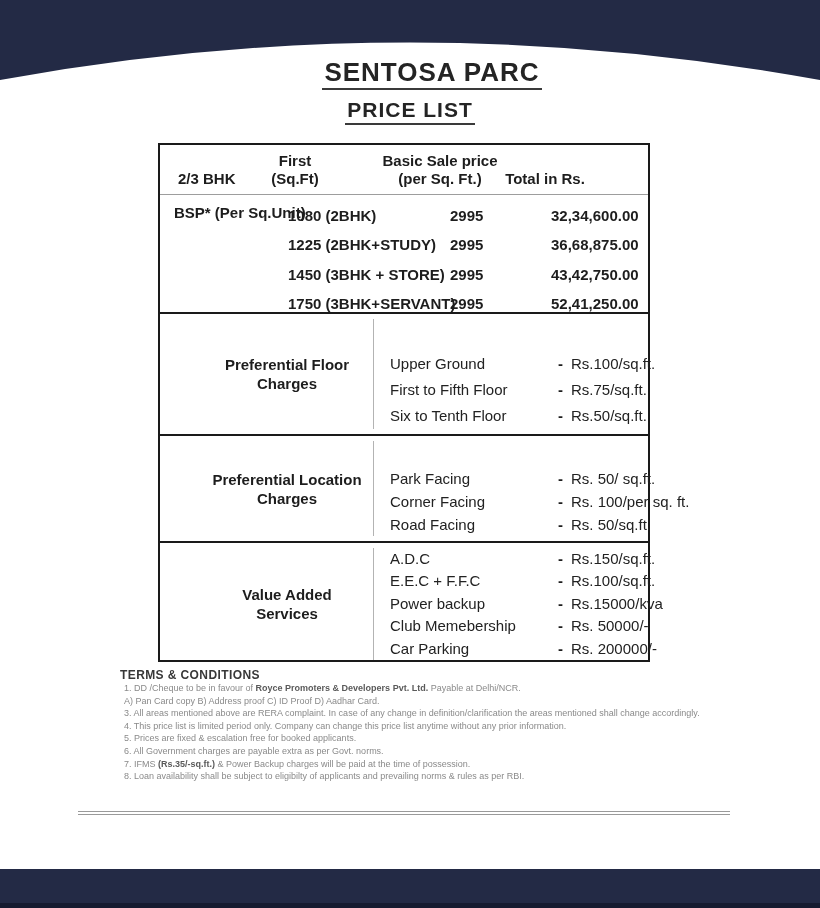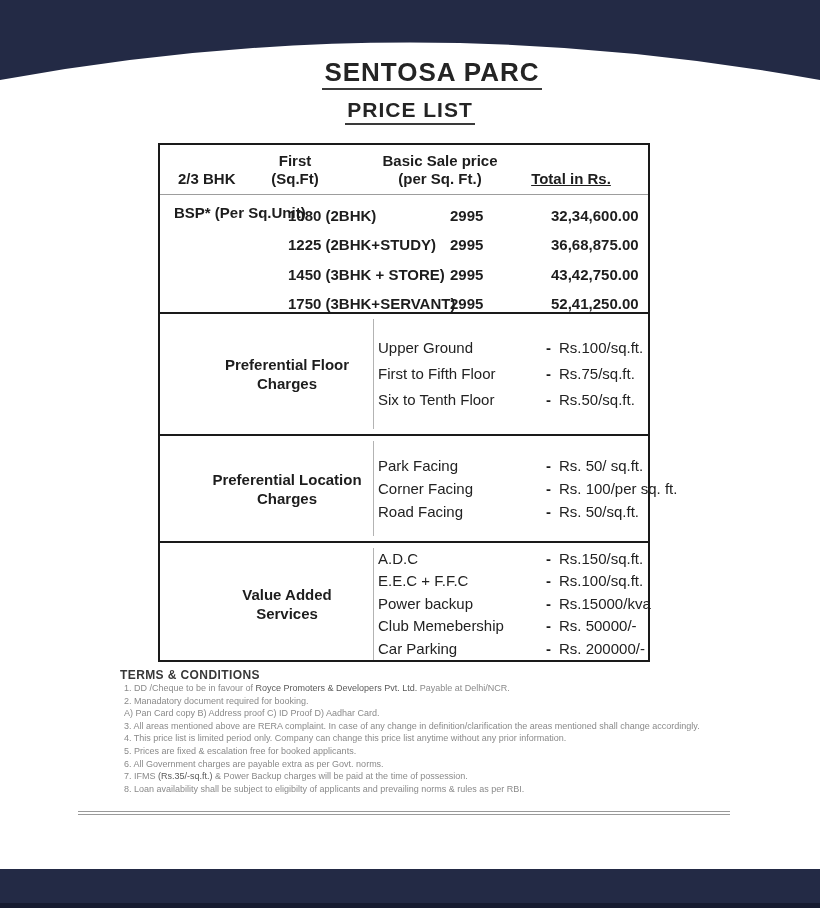--- a/index.html
+++ b/index.html
@@ -37,54 +37,54 @@
     position: absolute; left: 158px; top: 143px; width: 492px; height: 519px;
     border: 2px solid #1a1a1a; background: #fff;
     display: flex; flex-direction: column; font-size: 15px;
   }
   .thead { position: relative; height: 50px; border-bottom: 1px solid #9d9d9d; flex: none; }
   .thead .hcell { position: absolute; font-weight: 700; white-space: nowrap; }
   .hcell .hline { display: block; text-align: center; line-height: 18px; }
   .h-bhk   { left: 18px;  bottom: 7px; }
   .h-area  { left: 135px; bottom: 6px; transform: translateX(-50%); }
   .h-basic { left: 280px; bottom: 6px; transform: translateX(-50%); }
-  .h-total { left: 411px; bottom: 7px; transform: translateX(-50%); text-decoration: underline; }
+  .h-total { left: 385px; bottom: 7px; transform: translateX(-50%); }
 
   .bsp-section { position: relative; height: 119px; border-bottom: 2px solid #1a1a1a; flex: none; padding-top: 5px; padding-left: 16px; }
   .bsp-label { position: absolute; left: 14px; top: 8px; font-weight: 700; line-height: 19px; }
   .bsp-row { position: relative; height: 29.5px; }
   .bsp-row span { position: absolute; top: 50%; transform: translateY(-50%); font-weight: 700; white-space: nowrap; }
   .bsp-area  { left: 112px; }
   .bsp-rate  { left: 274px; }
   .bsp-total { left: 375px; }
 
   .charge-section { display: flex; flex: none; border-bottom: 2px solid #1a1a1a; }
   .charge-section.last { border-bottom: none; flex: 1 1 auto; }
   .sec-label {
     width: 172px; flex: none; display: flex; flex-direction: column;
     align-items: center; justify-content: center; font-weight: 700;
     text-align: center; line-height: 19px; margin-left: 41px;
   }
   .sec-content {
     flex: 1; border-left: 1px solid #b3b3b3; margin: 5px 0;
-    padding-left: 4px; display: flex; flex-direction: column; justify-content: center;
+    padding-left: 16px; display: flex; flex-direction: column; justify-content: flex-end;
   }
   .charge-row { position: relative; white-space: nowrap; }
   .pfc .charge-row { line-height: 26px; }
   .plc .charge-row { line-height: 23px; }
   .vas .charge-row { line-height: 22.4px; }
   .charge-name { color: #222; }
   .charge-dash { position: absolute; left: 168px; font-weight: 700; }
   .charge-value { position: absolute; left: 181px; color: #222; }
 
   
   .terms { position: absolute; left: 120px; top: 668px; width: 656px; }
   .terms-heading { font-size: 12px; font-weight: 600; color: #383838; letter-spacing: 0.4px; }
   .terms-item { font-size: 9px; color: #8a8a8a; line-height: 12.6px; white-space: nowrap; padding-left: 4px; }
-  .terms-item b { color: #5a5a5a; font-weight: 400; }
+  .terms-item b { color: #5a5a5a; font-weight: 700; }
   .rule-double {
     position: absolute; left: 78px; top: 811px; width: 652px; height: 4px;
     border-top: 1px solid #9a9a9a; border-bottom: 1px solid #9a9a9a;
   }
 </style>
 </head>
 <body>
 
 <div class="page">
 
@@ -222,21 +222,20 @@
           <span class="charge-dash">-</span>
           <span class="charge-value">Rs. 200000/-</span>
         </div>
       </div>
     </div>
   </div>
 
   <div class="terms">
     <div class="terms-heading">TERMS &amp; CONDITIONS</div>
     <div class="terms-item"><span>1. DD /Cheque to be in favour of </span><b>Royce Promoters &amp; Developers Pvt. Ltd.</b><span> Payable at Delhi/NCR.</span></div>
-    <div class="terms-item"><span>2. Manadatory document required for booking.</span></div>
     <div class="terms-item"><span>A) Pan Card copy B) Address proof C) ID Proof D) Aadhar Card.</span></div>
     <div class="terms-item"><span>3. All areas mentioned above are RERA complaint. In case of any change in definition/clarification the areas mentioned shall change accordingly.</span></div>
     <div class="terms-item"><span>4. This price list is limited period only. Company can change this price list anytime without any prior information.</span></div>
     <div class="terms-item"><span>5. Prices are fixed &amp; escalation free for booked applicants.</span></div>
     <div class="terms-item"><span>6. All Government charges are payable extra as per Govt. norms.</span></div>
     <div class="terms-item"><span>7. IFMS </span><b>(Rs.35/-sq.ft.)</b><span> &amp; Power Backup charges will be paid at the time of possession.</span></div>
     <div class="terms-item"><span>8. Loan availability shall be subject to eligibilty of applicants and prevailing norms &amp; rules as per RBI.</span></div>
   </div>
 
   <div class="rule-double"></div>

